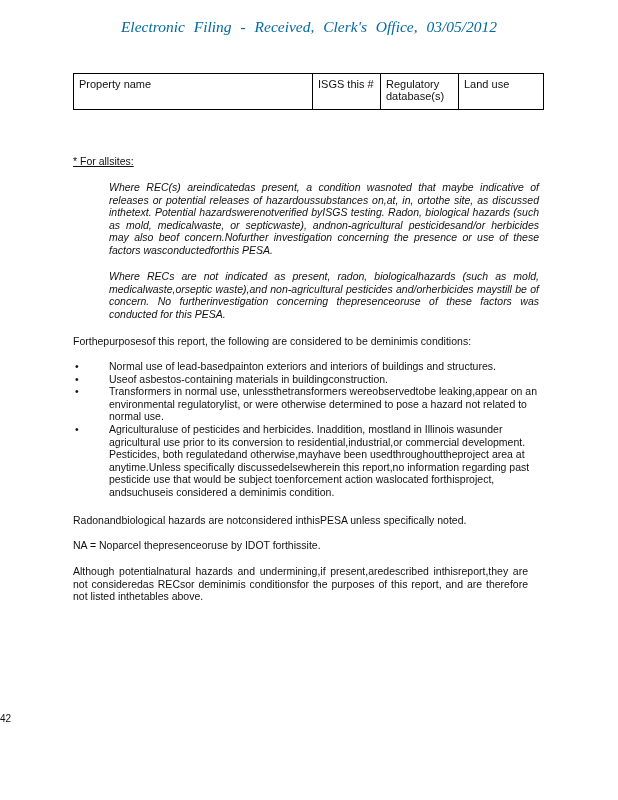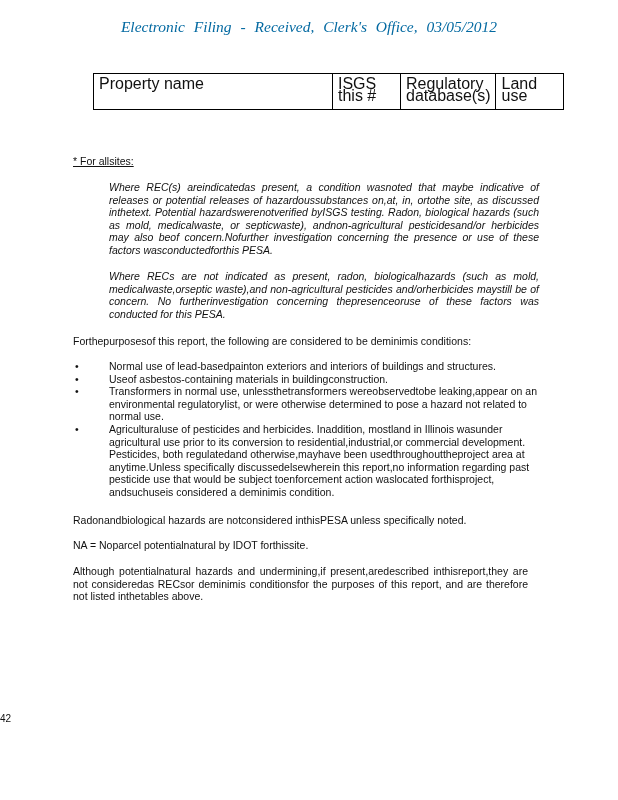--- a/index.html
+++ b/index.html
@@ -2,21 +2,21 @@
 <html><head>
 <meta charset="utf-8">
 <style>
   html, body { margin: 0; padding: 0; background: #ffffff; }
   body { width: 618px; height: 800px; position: relative; overflow: hidden;
          font-family: "Liberation Sans", sans-serif; color: #111; }
   .header { position: absolute; left: 0; top: 18px; width: 618px; text-align: center;
             font-family: "Liberation Serif", serif; font-style: italic; font-size: 15.5px;
             word-spacing: 5px; color: #0369a1; }
   table.prop { position: absolute; left: 73px; top: 73px; width: 471px; border-collapse: collapse;
-               font-size: 16px; margin-left: 20px; }
+               font-size: 11px; }
   table.prop td { border: 1px solid #000; vertical-align: top; padding: 4px 5px; line-height: 12px; }
   table.prop tr.hdr td { height: 27px; }
   table.prop tr.row td { height: 27px; }
   .txt { position: absolute; font-size: 10.5px; line-height: 12.6px; }
   .para { position: absolute; left: 109px; width: 430px; font-size: 10.5px; line-height: 12.6px; text-align: justify; font-style: italic; }
   .bullet-list { position: absolute; left: 73px; top: 360px; width: 470px; font-size: 10.5px; line-height: 12.6px; margin: 0; padding: 0; list-style: none; }
   .bullet-list li { position: relative; padding-left: 36px; }
   .bullet-list li .dot { position: absolute; left: 2px; top: 0; }
   .pagenum { position: absolute; left: 0; width: 618px; top: 713px; text-align: left; font-size: 10px; }
 </style>
@@ -44,16 +44,16 @@
 <div class="txt" style="left:73px; top:335px;">Forthepurposesof this report, the following are considered to be deminimis conditions:</div>
 
 <ul class="bullet-list">
   <li><span class="dot">•</span><span>Normal use of lead-basedpainton exteriors and interiors of buildings and structures.</span></li>
   <li><span class="dot">•</span><span>Useof asbestos-containing materials in buildingconstruction.</span></li>
   <li><span class="dot">•</span><span>Transformers in normal use, unlessthetransformers wereobservedtobe leaking,appear on an environmental regulatorylist, or were otherwise determined to pose a hazard not related to normal use.</span></li>
   <li><span class="dot">•</span><span>Agriculturaluse of pesticides and herbicides. Inaddition, mostland in Illinois wasunder agricultural use prior to its conversion to residential,industrial,or commercial development. Pesticides, both regulatedand otherwise,mayhave been usedthroughouttheproject area at anytime.Unless specifically discussedelsewherein this report,no information regarding past pesticide use that would be subject toenforcement action waslocated forthisproject, andsuchuseis considered a deminimis condition.</span></li>
 </ul>
 
 <div class="txt" style="left:73px; top:514px; width:470px;">Radonandbiological hazards are notconsidered inthisPESA unless specifically noted.</div>
-<div class="txt" style="left:73px; top:539px; width:470px;">NA = Noparcel potentialnatural by IDOT forthissite.</div>
+<div class="txt" style="left:73px; top:539px; width:470px;">NA = Noparcel thepresenceoruse by IDOT forthissite.</div>
 <div class="txt" style="left:73px; top:565px; width:455px; text-align:justify;">Although potentialnatural hazards and undermining,if present,aredescribed inthisreport,they are not consideredas RECsor deminimis conditionsfor the purposes of this report, and are therefore not listed inthetables above.</div>
 
 <div class="pagenum">42</div>
 
 </body></html>

